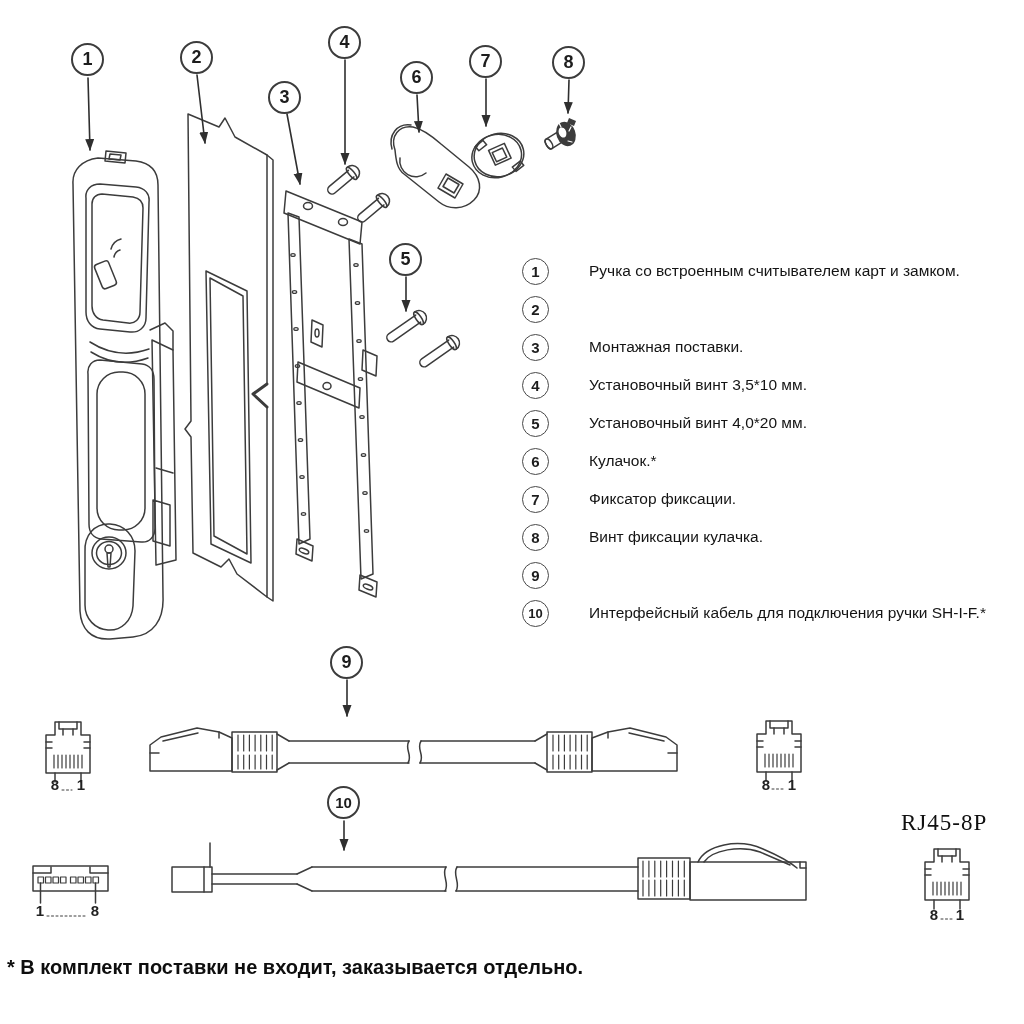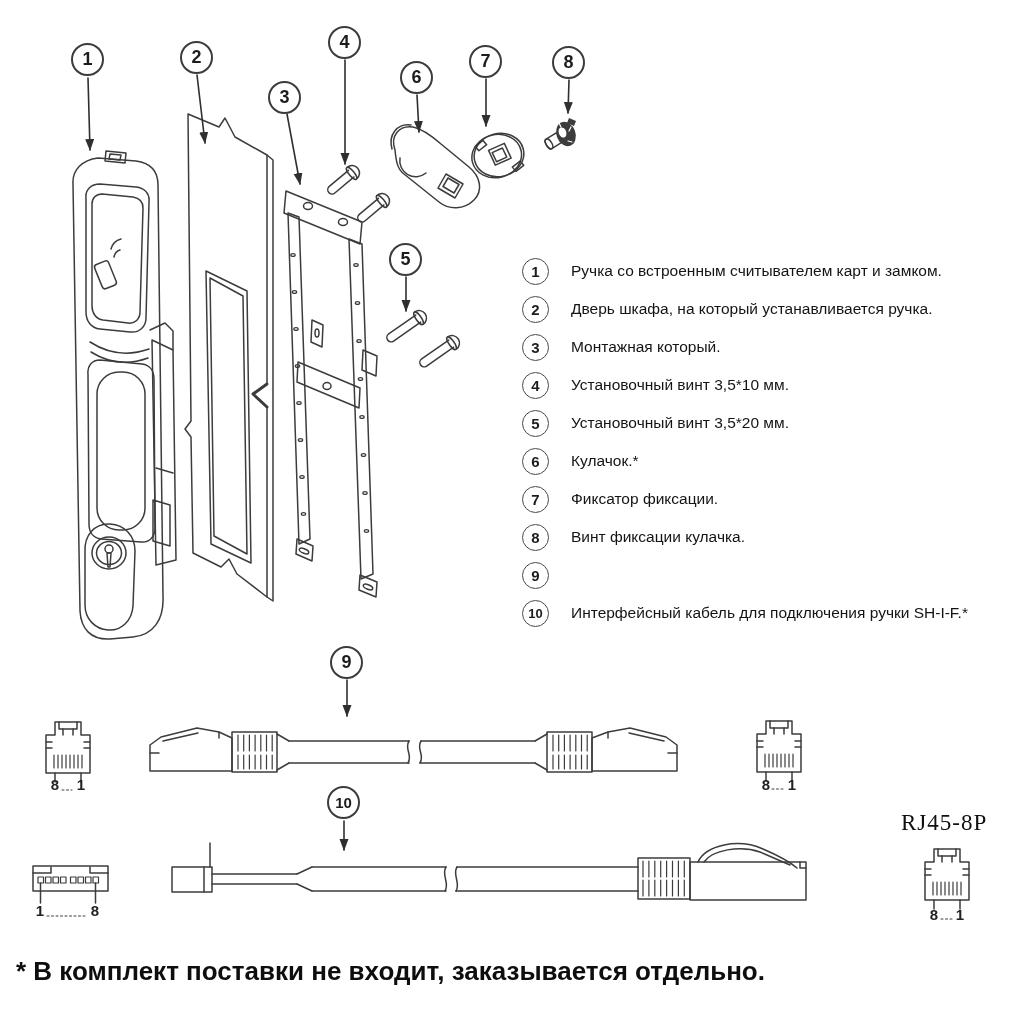--- a/index.html
+++ b/index.html
@@ -15,30 +15,30 @@
   }
   .callout.two-digit{font-size:15px;}
   .legend{position:absolute;left:522px;top:252px;width:500px;}
   .legend-row{display:flex;align-items:center;height:38px;}
   .legend-num{
     width:27px;height:27px;border:1.7px solid #494949;border-radius:50%;flex:none;
     display:flex;align-items:center;justify-content:center;
     font-weight:bold;font-size:15px;color:#1d1d1d;box-sizing:border-box;background:#fff;
   }
   .legend-row:last-child .legend-num{font-size:13px;}
-  .legend-text{margin-left:22px;font-size:15.5px;white-space:nowrap;color:#141414;}
+  .legend-text{margin-left:40px;font-size:15.5px;white-space:nowrap;color:#141414;}
   .pin-label{
     position:absolute;width:16px;text-align:center;
     font-size:15px;font-weight:bold;color:#222;
   }
   .rj-label{
     position:absolute;left:901px;top:810px;
     font-family:"Liberation Serif", serif;font-size:23px;color:#101010;letter-spacing:1px;text-align:right;
   }
-  .footnote{position:absolute;left:16px;top:956px;font-size:26px;font-weight:600;color:#0e0e0e;}
+  .footnote{position:absolute;left:7px;top:956px;font-size:20px;font-weight:600;color:#0e0e0e;}
 </style>
 </head>
 <body>
 
 <div class="stage">
 
   <svg class="artwork" width="1024" height="1024" viewBox="0 0 1024 1024" fill="none" stroke="#3c3c3c" stroke-width="1.5" stroke-linecap="round" stroke-linejoin="round">
     <defs>
       <marker id="arr" markerWidth="13" markerHeight="10" refX="11" refY="4.5" orient="auto" markerUnits="userSpaceOnUse">
         <path d="M0,0 L12,4.5 L0,9 Z" fill="#2f2f2f" stroke="none"></path>
@@ -268,33 +268,32 @@
   <div class="callout" style="left:330px;top:646px;">9</div>
   <div class="callout two-digit" style="left:327px;top:786px;">10</div>
 
   <div class="legend">
     <div class="legend-row">
       <span class="legend-num">1</span>
       <span class="legend-text">Ручка со встроенным считывателем карт и замком.</span>
     </div>
     <div class="legend-row">
       <span class="legend-num">2</span>
-      <span class="legend-text">Дверь шкафа, на который устанавливается ручка.</span>
     </div>
     <div class="legend-row">
       <span class="legend-num">3</span>
-      <span class="legend-text">Монтажная который.</span>
+      <span class="legend-text">Монтажная поставки.</span>
     </div>
     <div class="legend-row">
       <span class="legend-num">4</span>
       <span class="legend-text">Установочный винт 3,5*10 мм.</span>
     </div>
     <div class="legend-row">
       <span class="legend-num">5</span>
-      <span class="legend-text">Установочный винт 3,5*20 мм.</span>
+      <span class="legend-text">Установочный винт 4,0*20 мм.</span>
     </div>
     <div class="legend-row">
       <span class="legend-num">6</span>
       <span class="legend-text">Кулачок.*</span>
     </div>
     <div class="legend-row">
       <span class="legend-num">7</span>
       <span class="legend-text">Фиксатор фиксации.</span>
     </div>
     <div class="legend-row">

